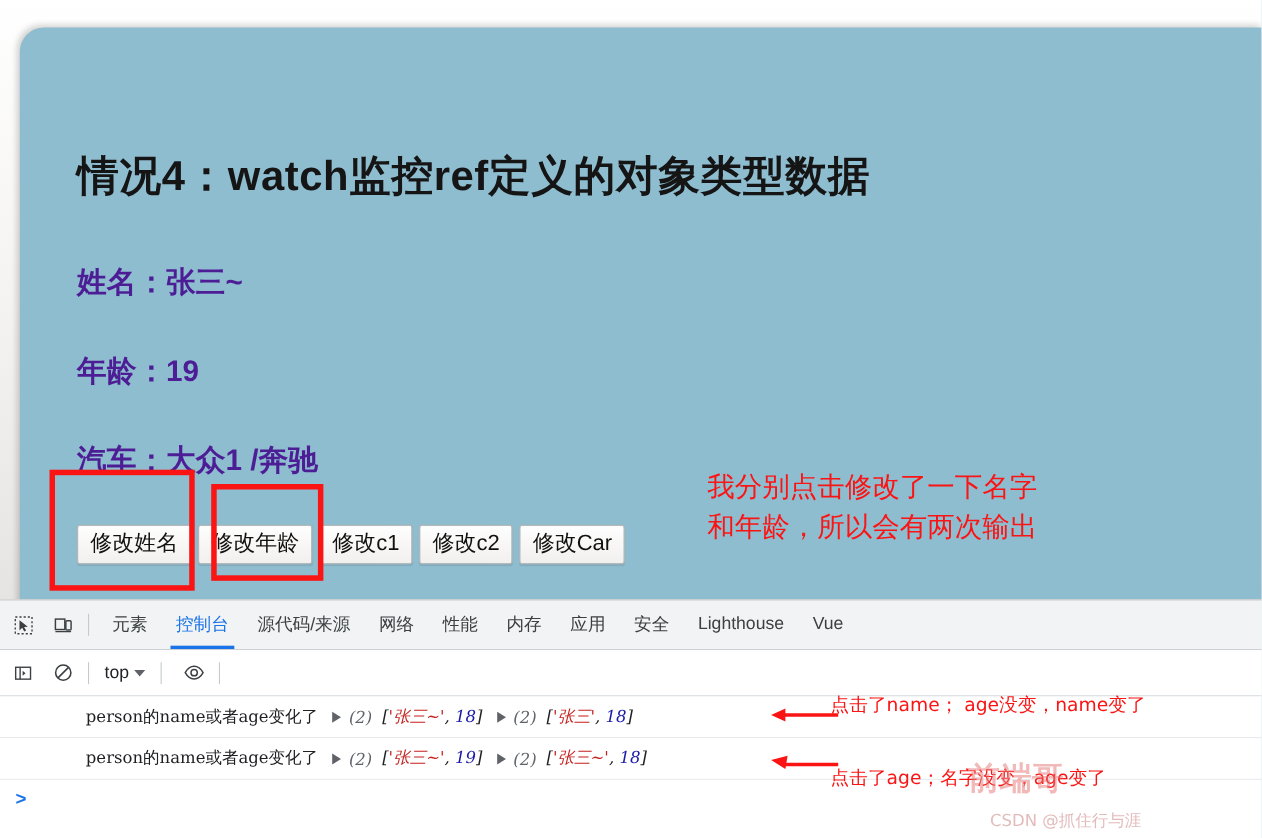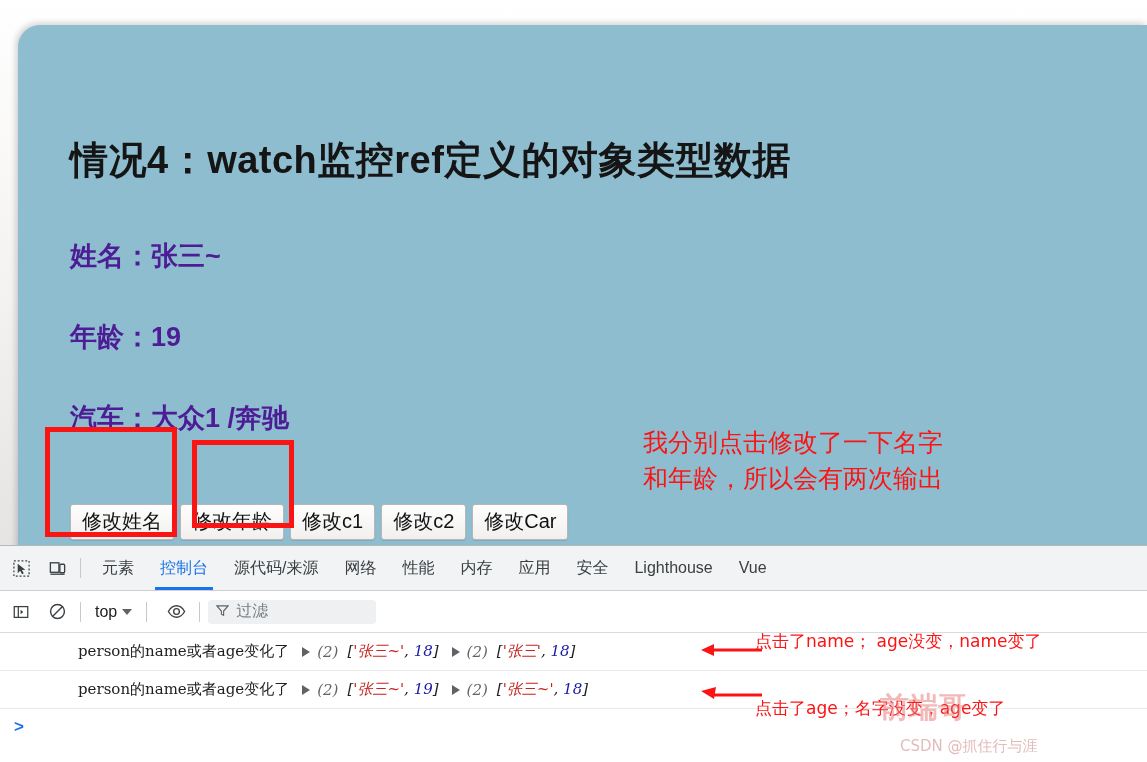--- a/index.html
+++ b/index.html
@@ -31,21 +31,21 @@
   .pg-line{
     position:absolute;left:52px;
     font-size:27px;font-weight:bold;color:#4c1d95;white-space:nowrap;
   }
   #line-name{top:213px;}
   #line-age{top:294px;}
   #line-car{top:375px;}
 
   
   #btn-row{
-    position:absolute;left:52px;top:479px;
+    position:absolute;left:52px;top:452px;
     display:flex;align-items:flex-start;gap:6px;
   }
   .vbtn{
     font-family:"Liberation Sans","DejaVu Sans",sans-serif;
     font-size:20px;color:#111;
     background:linear-gradient(180deg,#fefefe 0%,#f2f0ee 100%);
     border:1px solid #b9b6b4;
     border-radius:3px;
     padding:4px 11px 5px 11px;
     line-height:1.25;
@@ -252,28 +252,20 @@
 
     <div class="dt-icon-btn">
       <svg width="21" height="21" viewBox="0 0 22 22">
         <path d="M2.5 11 C5 6.5 9 5 11 5 C13 5 17 6.5 19.5 11 C17 15.5 13 17 11 17 C9 17 5 15.5 2.5 11 Z" fill="none" stroke="#3c4043" stroke-width="1.4"></path>
         <circle cx="11" cy="11" r="3" fill="none" stroke="#3c4043" stroke-width="1.4"></circle>
       </svg>
     </div>
 
     <div class="dt-sep"></div>
 
-    <div id="filter-box">
-      <span>
-        <svg width="13" height="13" viewBox="0 0 14 14">
-          <path d="M1 2 H13 L8.2 7.6 V12.2 L5.8 11 V7.6 Z" fill="none" stroke="#5f6368" stroke-width="1.2"></path>
-        </svg>
-      </span>
-      <span class="ph">过滤</span>
-    </div>
   </div>
 
   <div id="console-list">
 
     <div class="log-row">
       <span class="logmsg">person的name或者age变化了</span>
       <span class="disc"></span>
       <span class="arr-len">(2)</span>
       <span class="arr-body">[<span class="str">'张三~'</span>, <span class="num">18</span>]</span>
       <span class="disc"></span>

